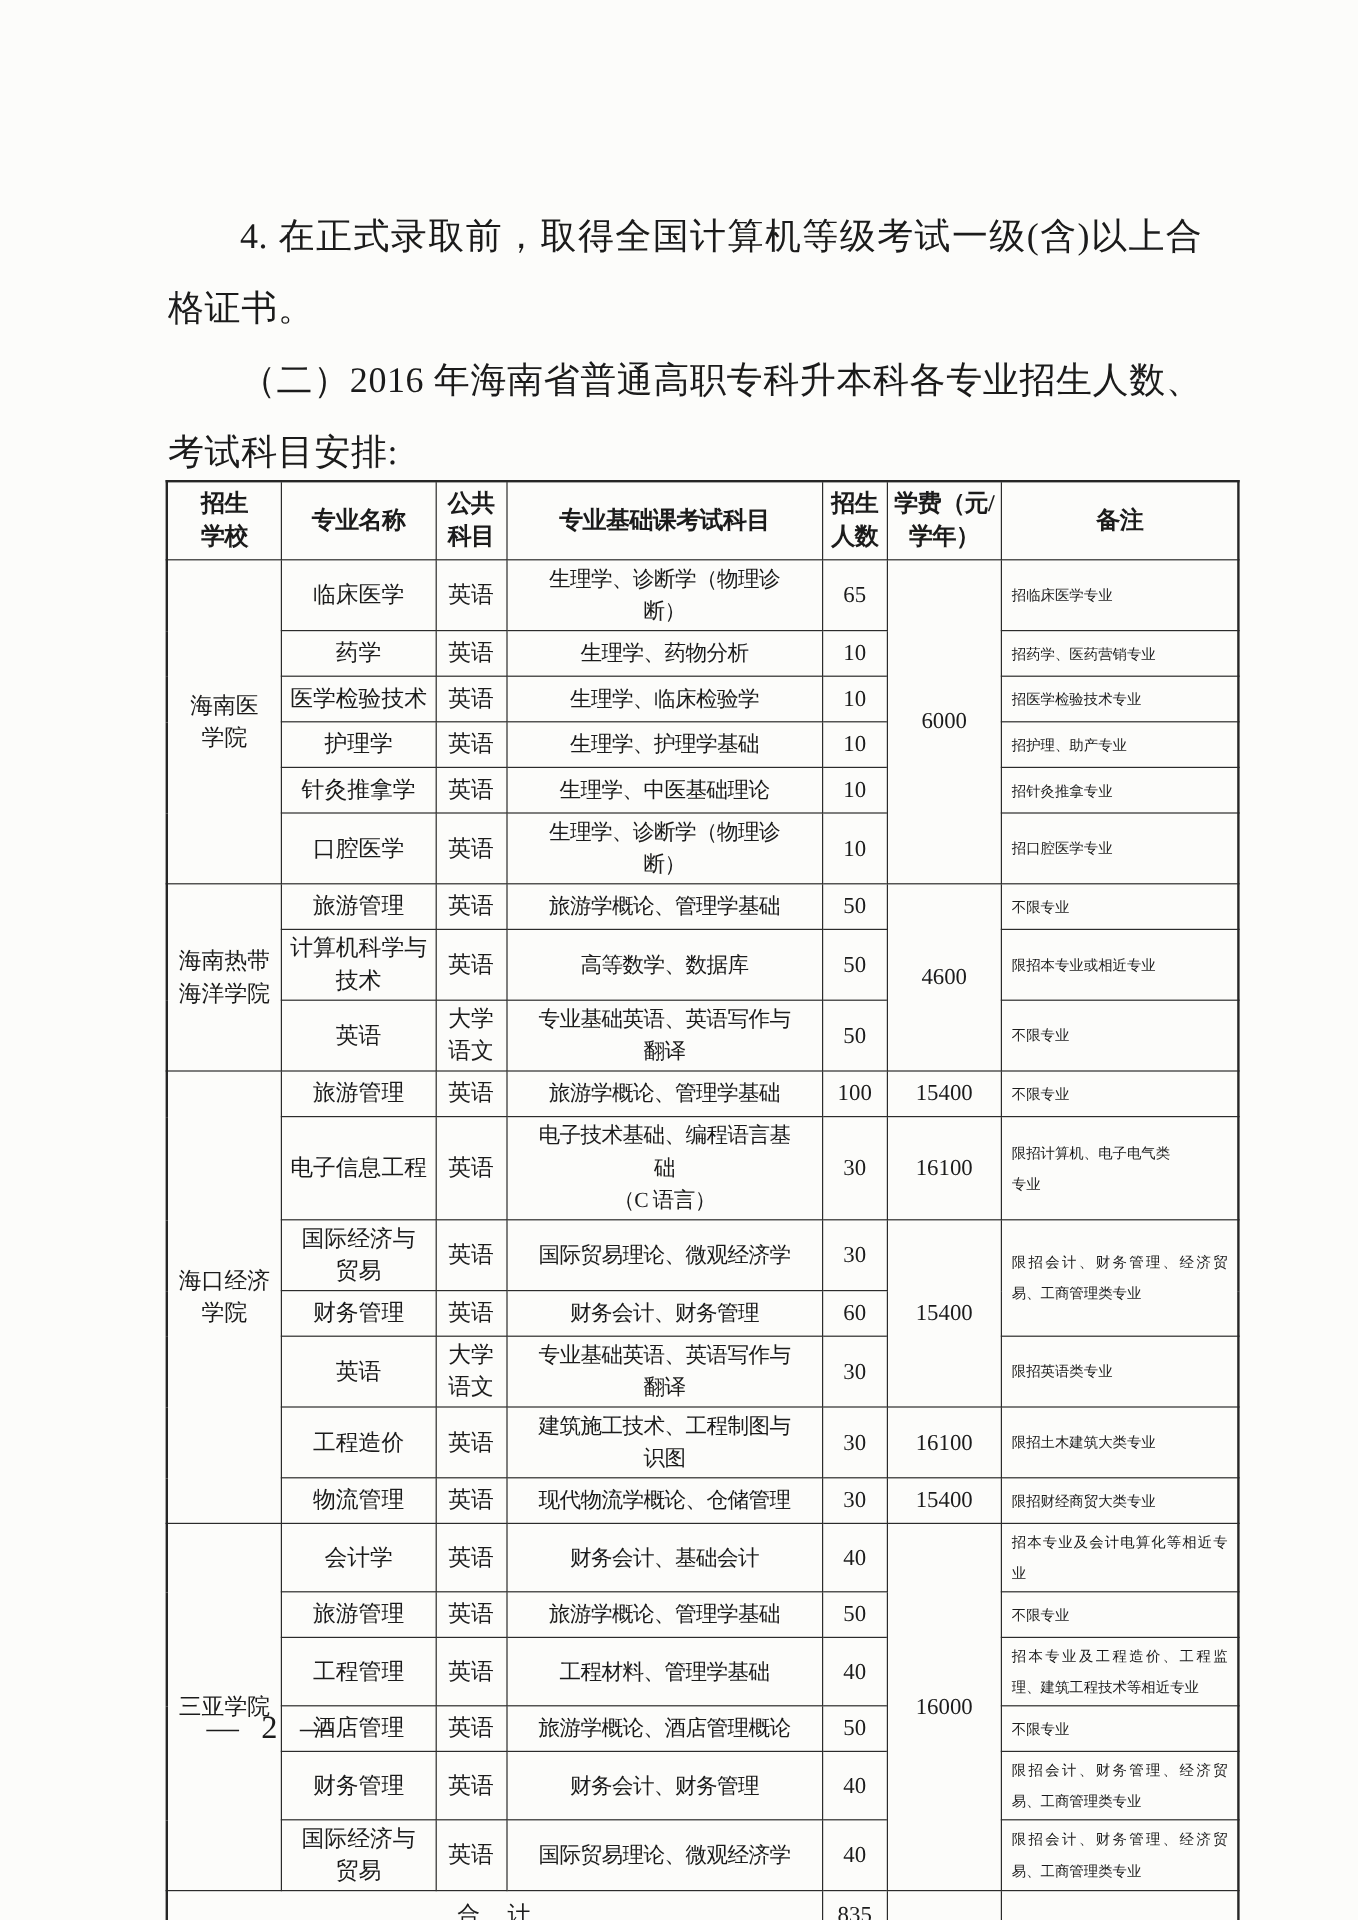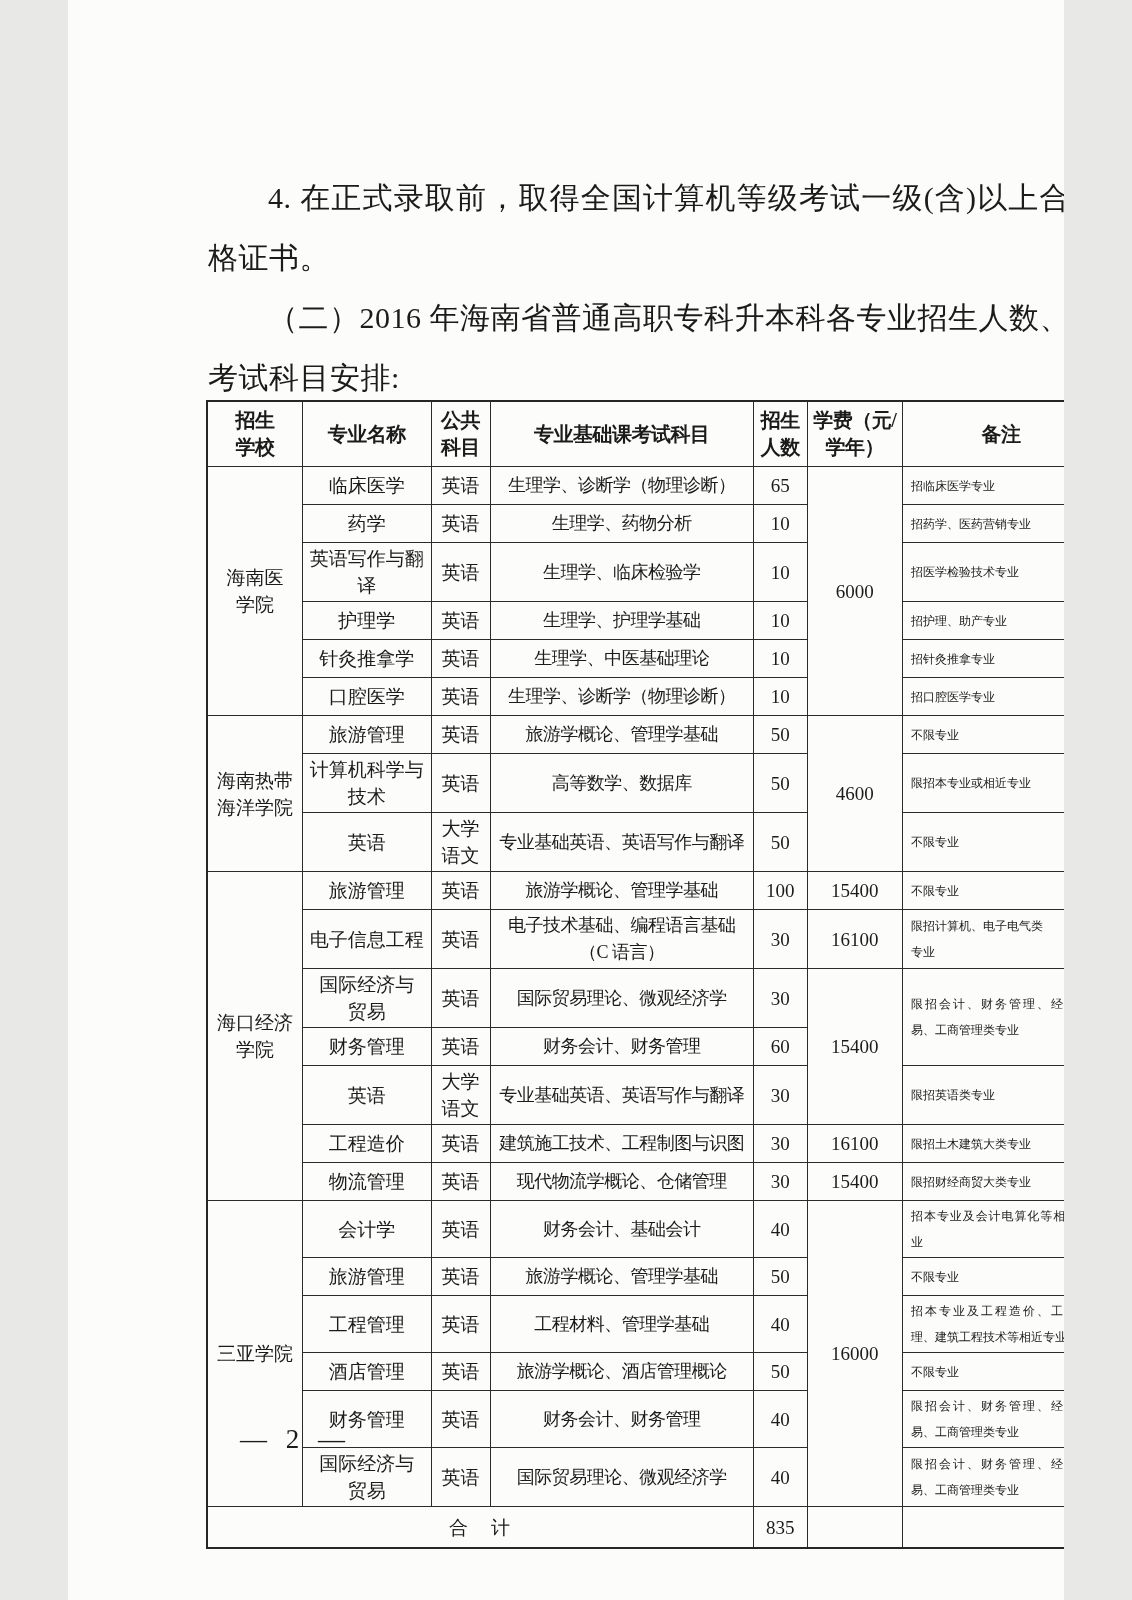--- a/index.html
+++ b/index.html
@@ -3,21 +3,21 @@
 <meta charset="utf-8">
 <style>
   html, body {
     margin: 0;
     padding: 0;
     background: #e8e8e6;
     font-family: "Liberation Serif", serif;
   }
   .page {
     position: relative;
-    width: 996px;
+    width: 1132px;
     height: 1600px;
     background: #fcfcfa;
     color: #1b1b1b;
     overflow: hidden;
     margin: 0 auto;
   }
   .text-block {
     position: absolute;
     left: 140px;
     top: 168px;
@@ -58,21 +58,21 @@
   }
   .admission-table td {
     font-size: 19px;
     line-height: 27px;
     padding: 2px 4px;
     height: 33px;
     text-align: center;
   }
   .admission-table td.ex {
     font-size: 18px;
-    padding: 2px 2px;
+    padding: 2px 20px;
     letter-spacing: -0.5px;
   }
   .admission-table td.remark {
     font-size: 12px;
     line-height: 26px;
     text-align: justify;
     padding: 2px 8px;
   }
   .admission-table td.remark.center { }
   .admission-table td.left { text-align: center; margin-left: 42px; }
@@ -135,21 +135,21 @@
           <td class="remark">招临床医学专业</td>
         </tr>
         <tr>
           <td>药学</td>
           <td>英语</td>
           <td class="ex">生理学、药物分析</td>
           <td>10</td>
           <td class="remark">招药学、医药营销专业</td>
         </tr>
         <tr>
-          <td>英语写作与翻译</td>
+          <td>医学检验技术</td>
           <td>英语</td>
           <td class="ex">生理学、临床检验学</td>
           <td>10</td>
           <td class="remark">招医学检验技术专业</td>
         </tr>
         <tr>
           <td>护理学</td>
           <td>英语</td>
           <td class="ex">生理学、护理学基础</td>
           <td>10</td>

